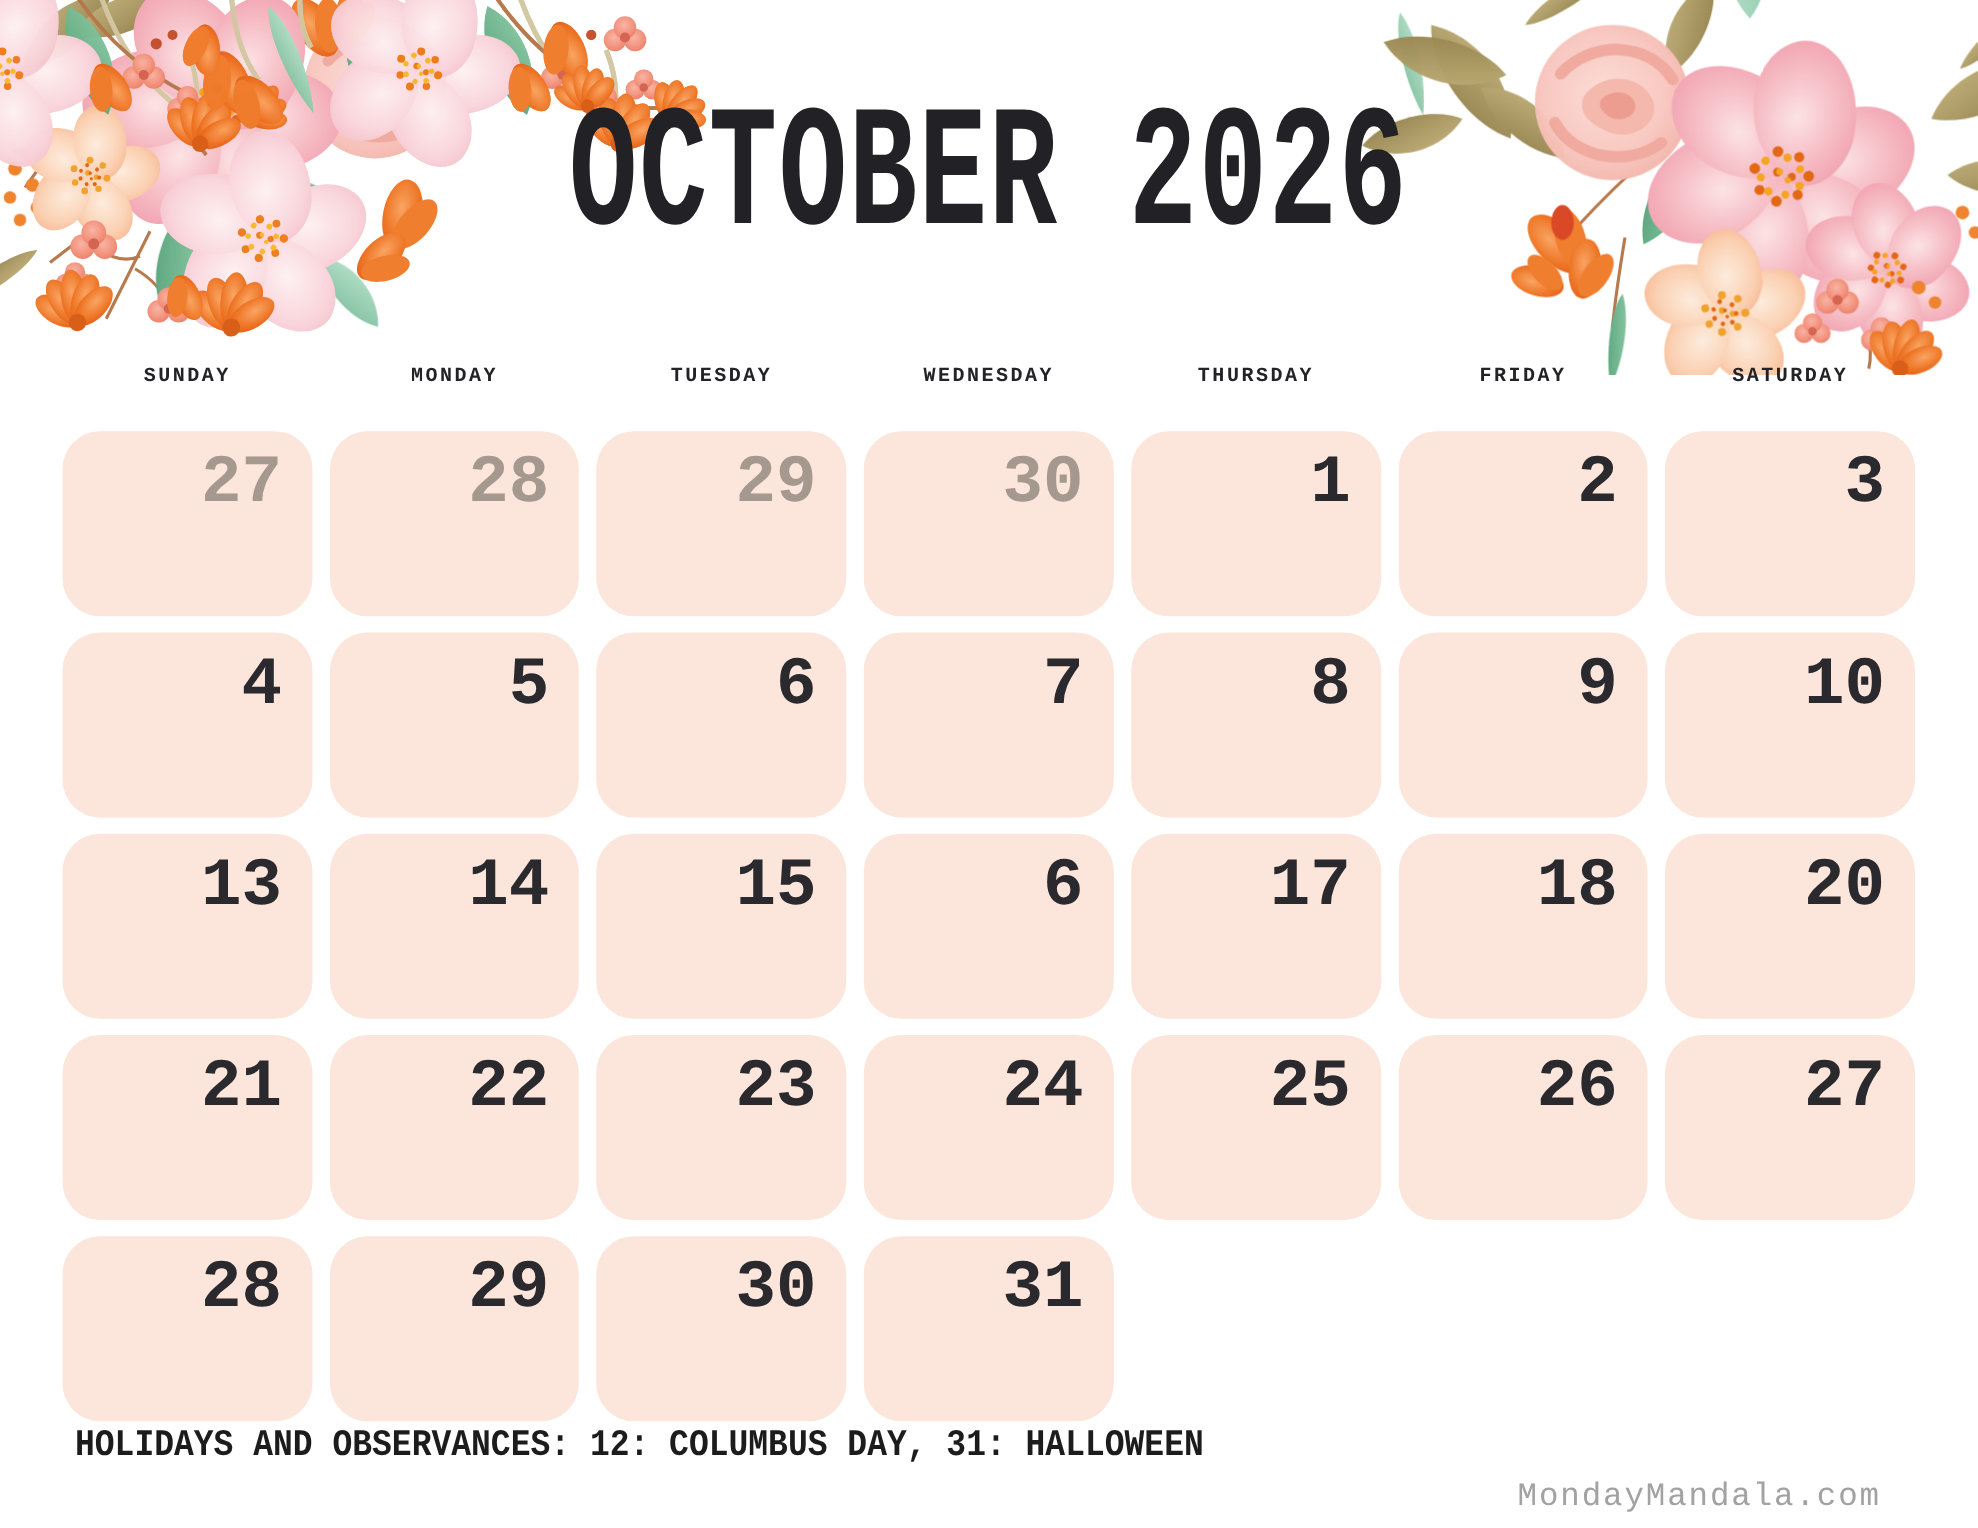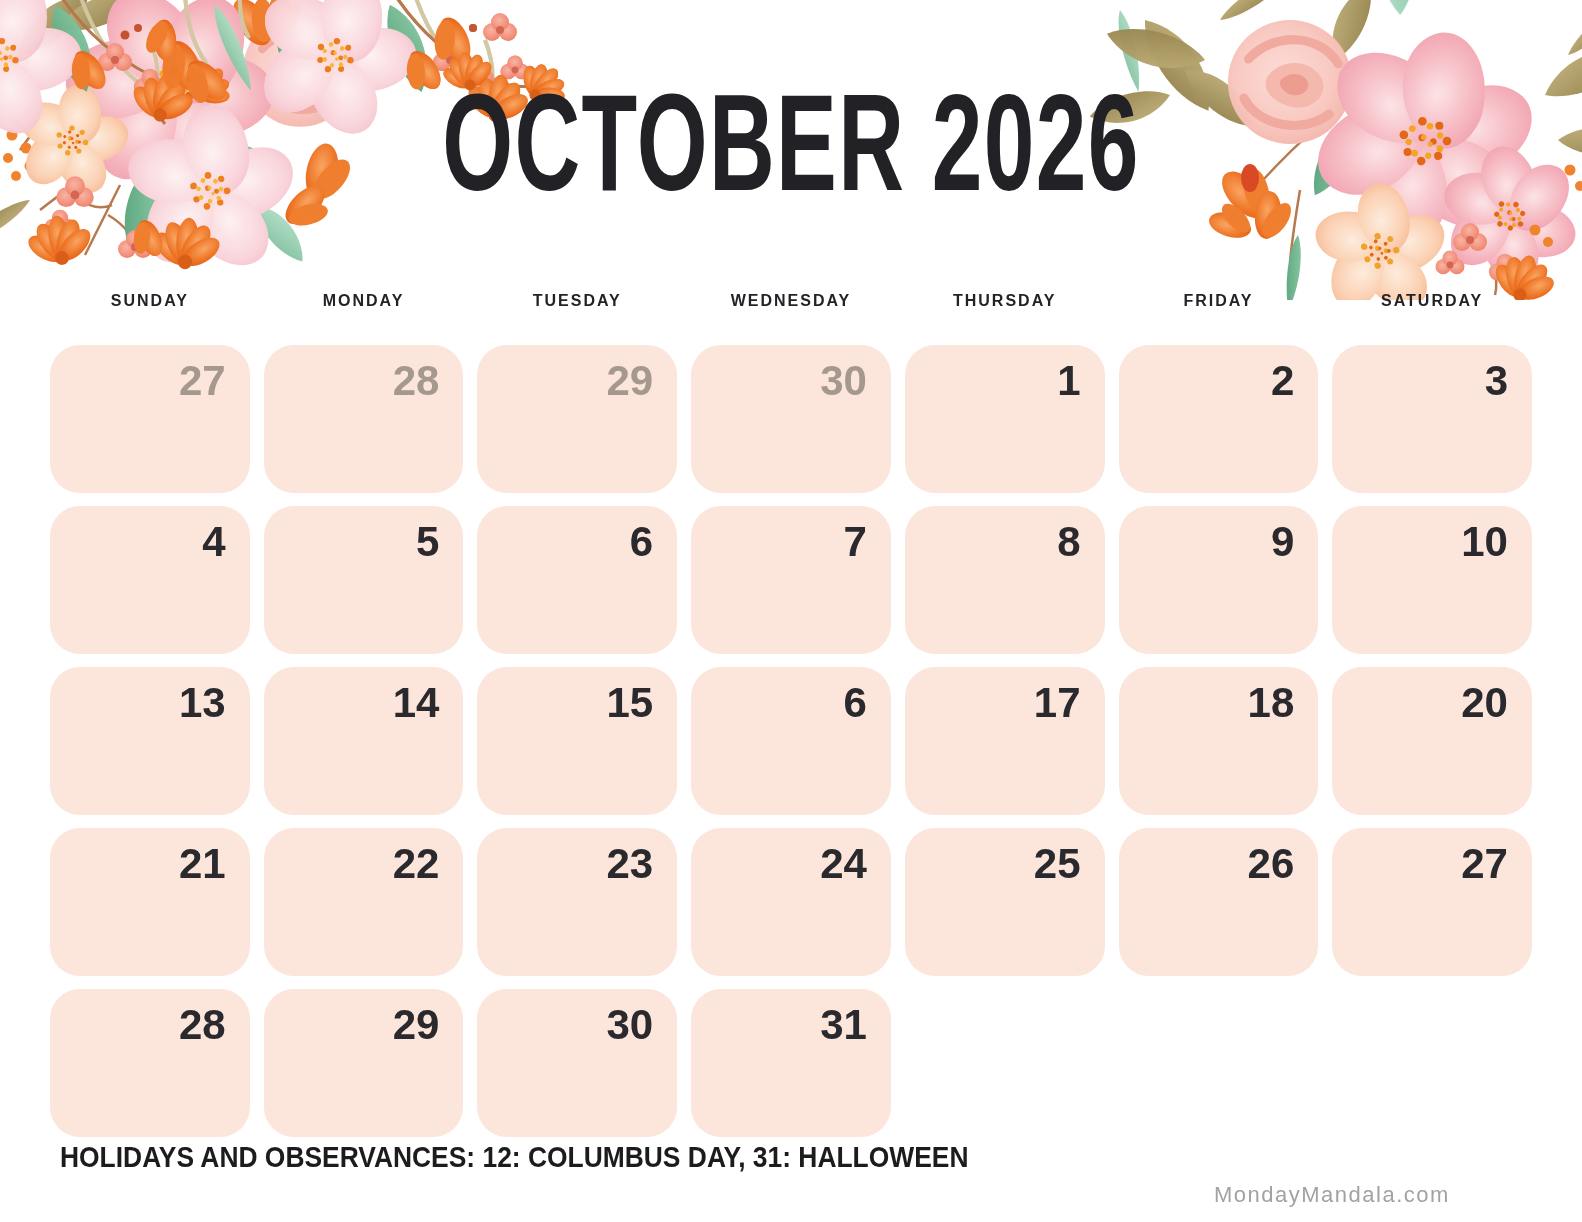--- a/index.html
+++ b/index.html
@@ -1,37 +1,37 @@
 <!DOCTYPE html>
 <html><head>
 <meta charset="utf-8">
 <style>
   html,body{margin:0;padding:0;background:#fff;}
   #page{position:relative;width:1582px;height:1222px;background:#fff;overflow:hidden;
-        font-family:Liberation Sans, sans-serif;}
+        font-family:Liberation Mono, monospace;}
   
   #florals{position:absolute;left:0;top:0;width:1582px;height:300px;z-index:1;pointer-events:none;}
   
   .title{position:absolute;left:0;right:0;top:72px;z-index:2;text-align:center;
          font-size:138px;line-height:140px;font-weight:700;color:#222126;
          transform:scaleX(0.66);transform-origin:50% 50%;white-space:nowrap;letter-spacing:2px;}
   
   .weekdays{position:absolute;left:50px;top:292px;width:1482px;display:grid;
             grid-template-columns:repeat(7,1fr);column-gap:14px;z-index:2;}
   .wd{text-align:center;font-weight:700;font-size:16px;letter-spacing:2px;color:var(--heading);}
   
   .grid{position:absolute;left:50px;top:345px;width:1482px;display:grid;
         grid-template-columns:repeat(7,1fr);column-gap:14px;row-gap:13px;z-index:2;}
   .cell{height:148px;background:var(--cell-bg);border-radius:30px;position:relative;}
-  .num{position:absolute;top:12px;right:24px;font-size:42px;font-weight:700;color:var(--date);}
+  .num{position:absolute;top:12px;right:24px;font-size:54px;font-weight:700;color:var(--date);}
   .cell.muted .num{color:var(--muted-date);}
   
   .holidays{position:absolute;left:60px;top:1140px;z-index:2;font-size:30px;font-weight:700;
             color:#1c1c1c;transform:scaleX(0.88);transform-origin:0 50%;white-space:nowrap;}
-  .watermark{position:absolute;left:1214px;top:1182px;z-index:2;font-size:22px;
+  .watermark{position:absolute;left:1214px;top:1182px;z-index:2;font-size:26px;
              letter-spacing:1.5px;color:var(--watermark);}
 </style>
 </head>
 <body>
 
 <div id="page" style="--cell-bg: #fce5da; --date: #2a292d; --muted-date: #a5988e; --heading: #232227; --watermark: #a2a2a2;">
 
   <svg id="florals" viewBox="0 0 1582 300" xmlns="http://www.w3.org/2000/svg">
     <defs>
       <radialGradient id="gPink" cx="45%" cy="45%" r="65%">

